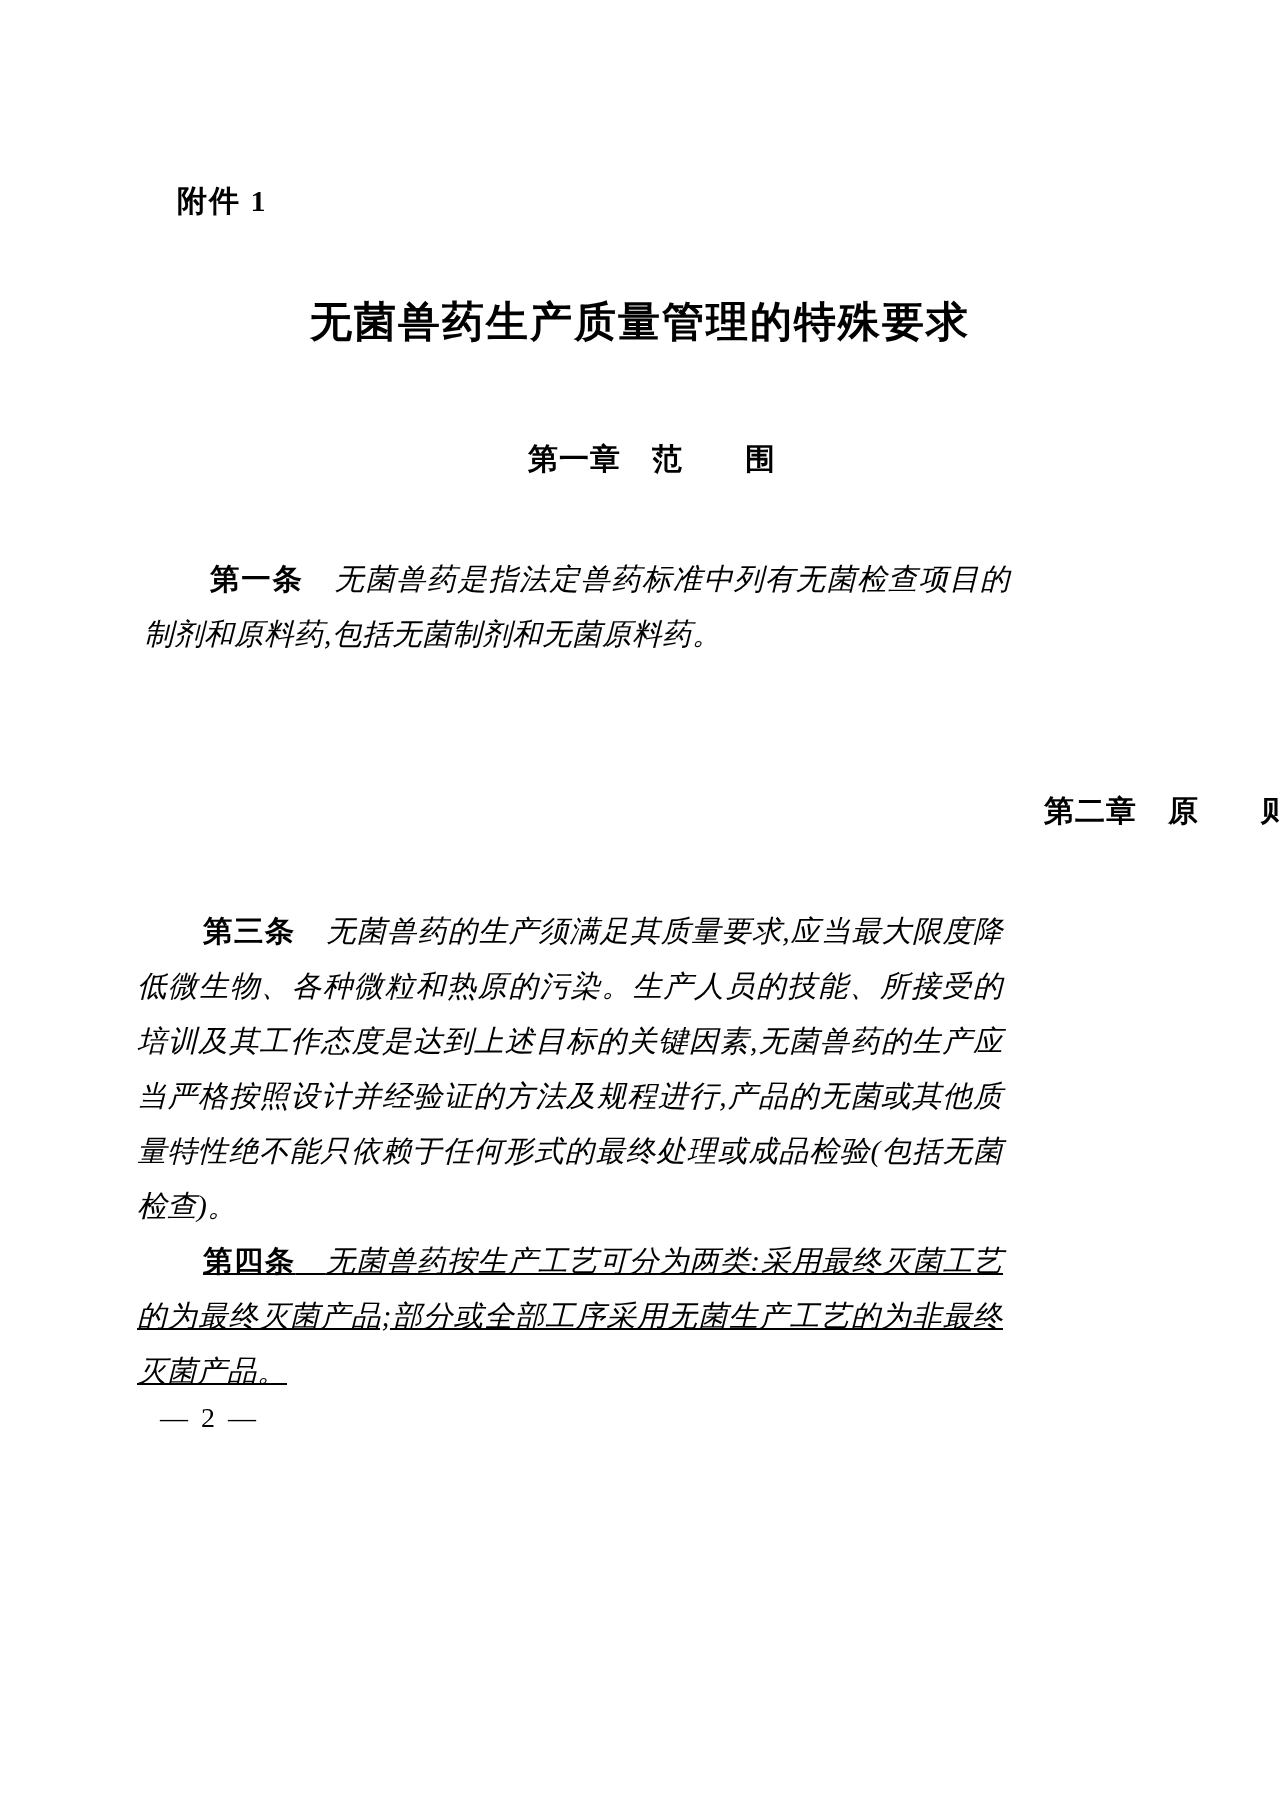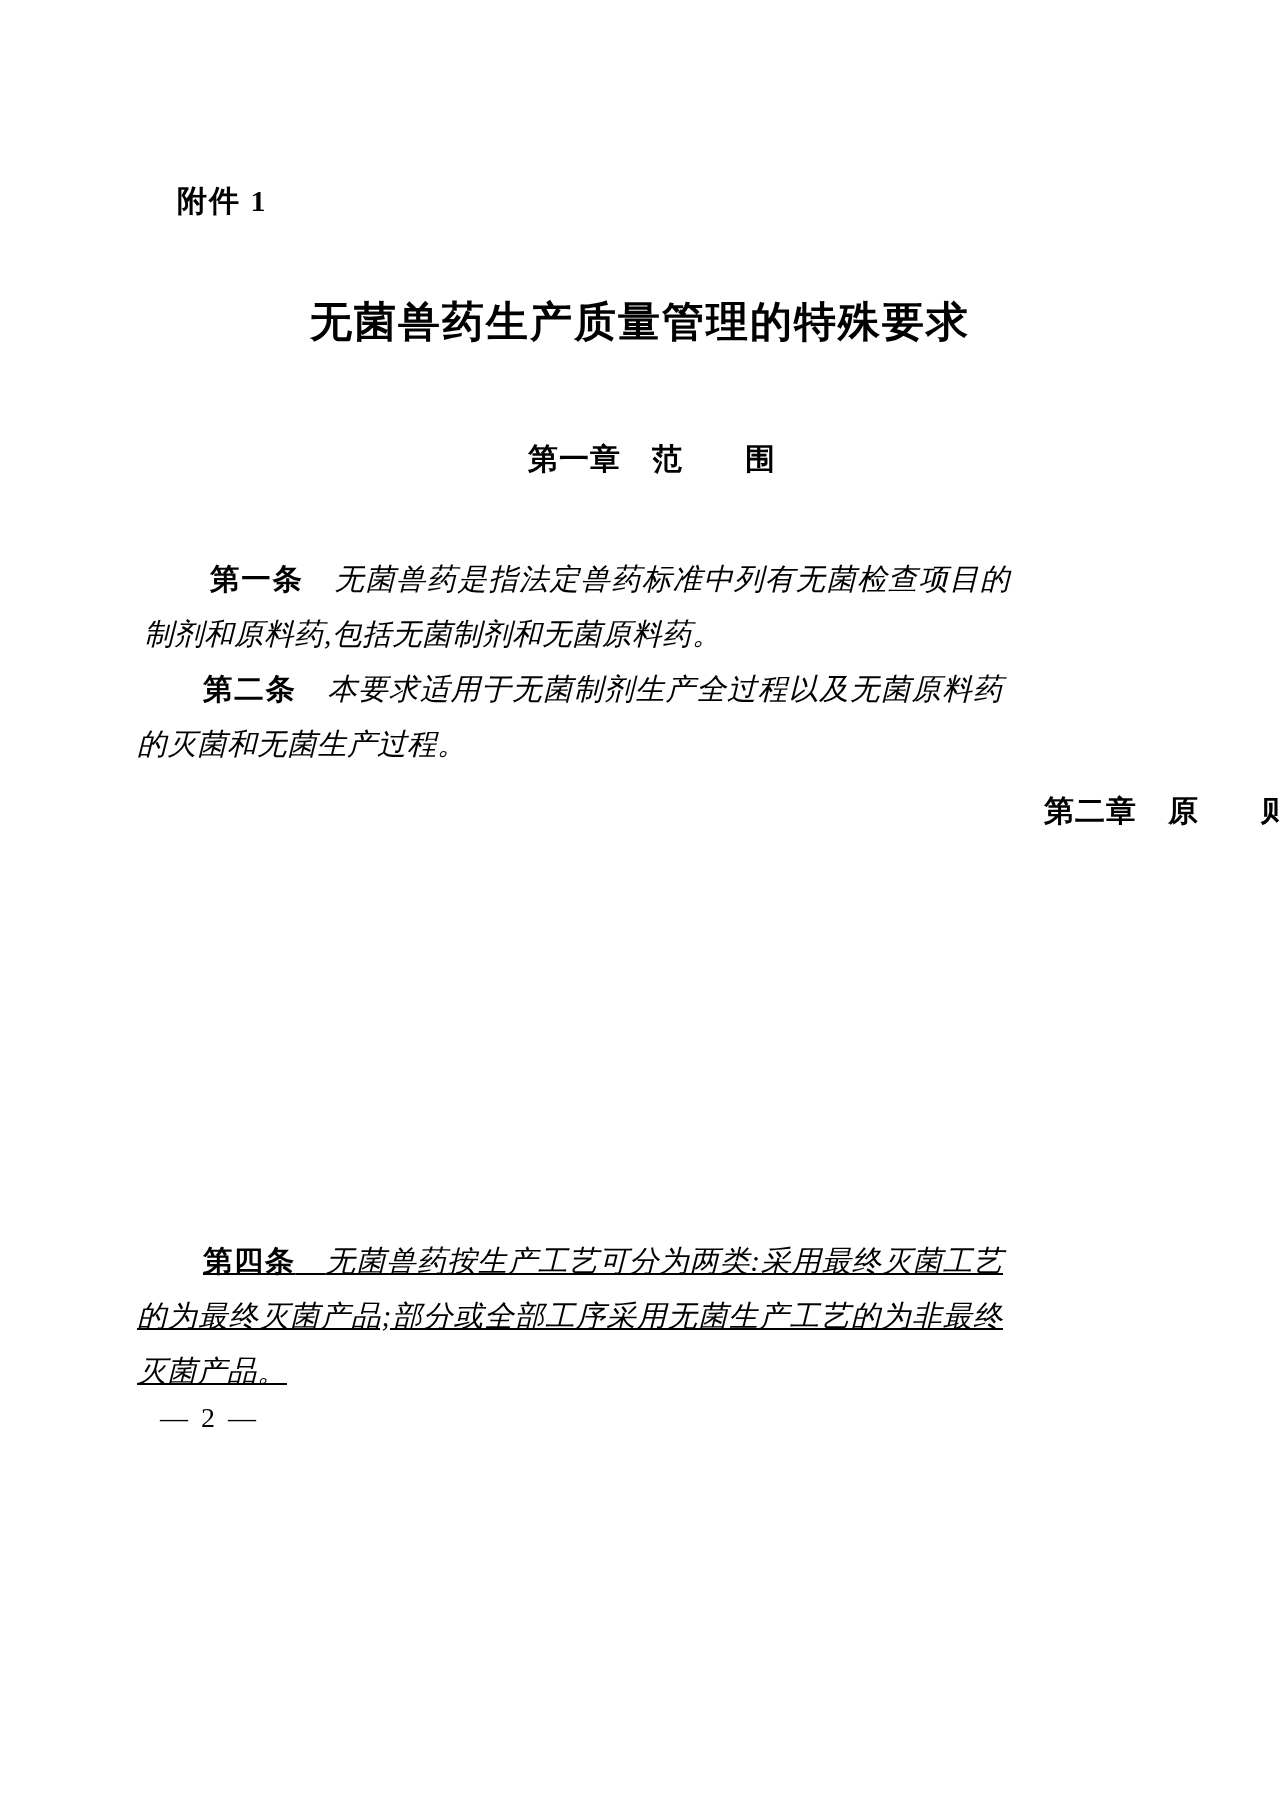--- a/index.html
+++ b/index.html
@@ -113,26 +113,26 @@
   <div class="attach-label">附件 1</div>
 
   <div class="doc-title">无菌兽药生产质量管理的特殊要求</div>
 
   <div class="chapter-heading chapter-1">第一章　范　　围</div>
 
   <p class="para p-art1">
     <span class="art">第一条</span><span class="gap">　</span><span>无菌兽药是指法定兽药标准中列有无菌检查项目的制剂和原料药,包括无菌制剂和无菌原料药。</span>
   </p>
 
-  <p class="para p-art2">
-    <span class="art">第二条</span><span class="gap">　</span><span>本要求适用于无菌制剂生产全过程以及无菌原料药的灭菌和无菌生产过程。</span>
-  </p>
 
   <div class="chapter-heading chapter-2">第二章　原　　则</div>
 
+  <p class="para p-art3">
+    <span class="art">第三条</span><span class="gap">　</span><span>无菌兽药的生产须满足其质量要求,应当最大限度降低微生物、各种微粒和热原的污染。生产人员的技能、所接受的培训及其工作态度是达到上述目标的关键因素,无菌兽药的生产应当严格按照设计并经验证的方法及规程进行,产品的无菌或其他质量特性绝不能只依赖于任何形式的最终处理或成品检验(包括无菌检查)。</span>
+  </p>
 
   <p class="para p-art4">
     <span class="art">第四条</span><span class="gap">　</span><span>无菌兽药按生产工艺可分为两类:采用最终灭菌工艺的为最终灭菌产品;部分或全部工序采用无菌生产工艺的为非最终灭菌产品。</span>
   </p>
 
   <div class="page-number">— 2 —</div>
 
 </div>
 
 </body></html>

